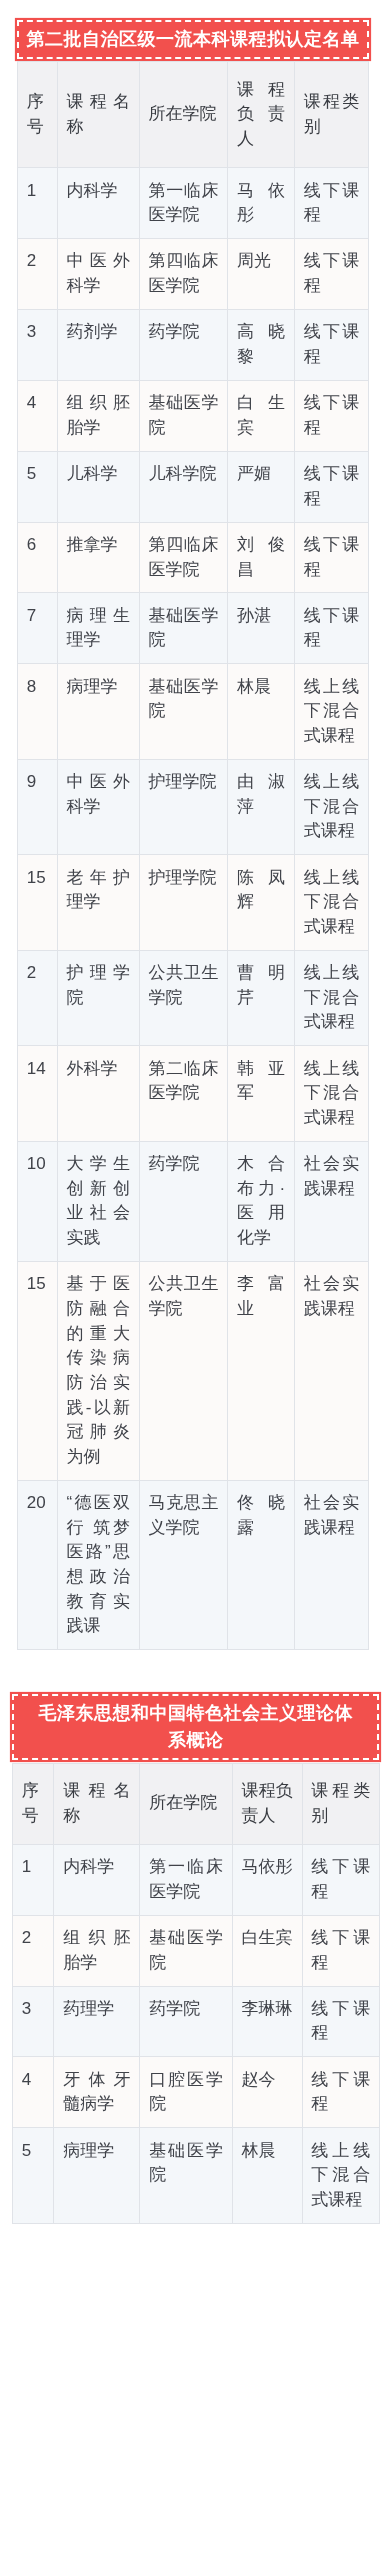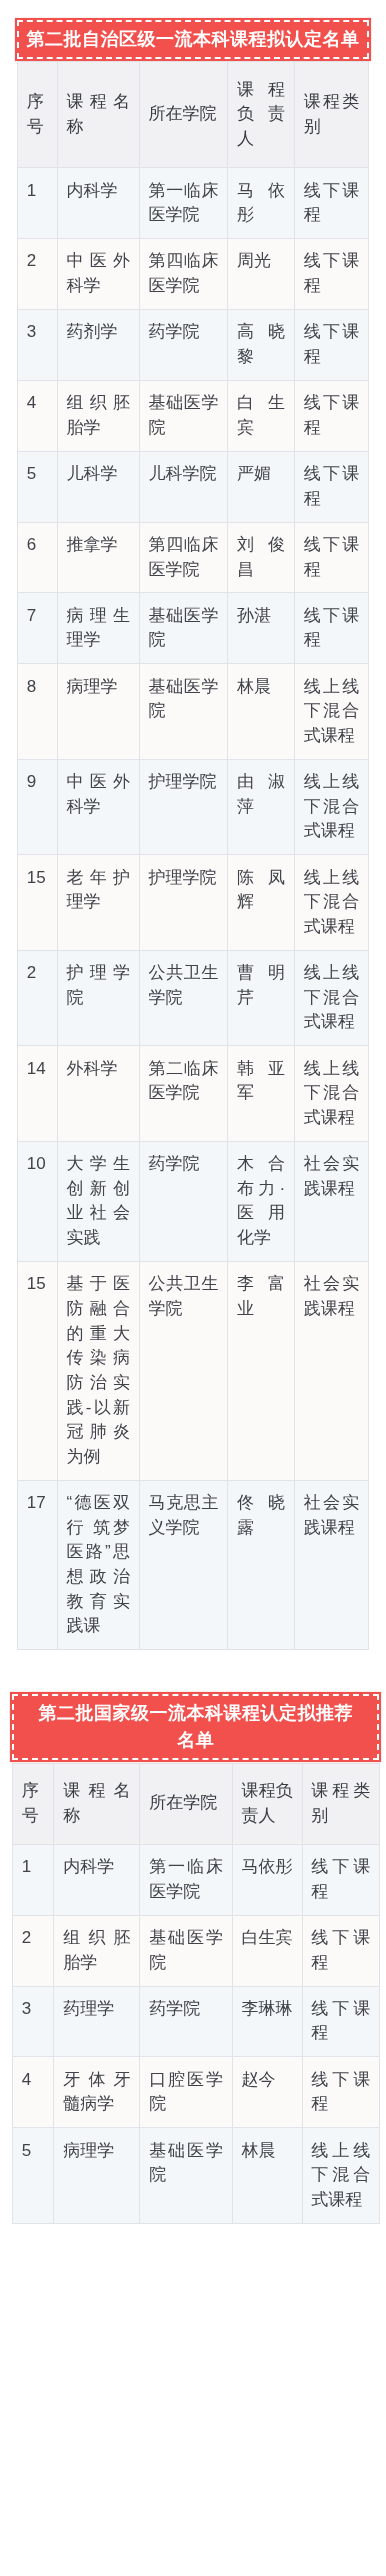--- a/index.html
+++ b/index.html
@@ -196,31 +196,31 @@
 
         <tr>
           <td>15</td>
           <td>基于医防融合的重大传染病防治实践-以新冠肺炎为例</td>
           <td>公共卫生学院</td>
           <td>李富业</td>
           <td>社会实践课程</td>
         </tr>
 
         <tr>
-          <td>17</td>
+          <td>20</td>
           <td>“德医双行 筑梦医路”思想政治教育实践课</td>
           <td>马克思主义学院</td>
           <td>佟晓露</td>
           <td>社会实践课程</td>
         </tr>
 
       </tbody>
   </table>
 
-  <div class="banner banner-2">第二批国家级一流本科课程认定拟推荐名单</div>
+  <div class="banner banner-2">毛泽东思想和中国特色社会主义理论体系概论</div>
 
   <table class="course-table table-2">
     <colgroup>
       <col class="c-no">
         <col class="c-name">
         <col class="c-college">
         <col class="c-leader">
         <col class="c-category">
     </colgroup>
     <thead>

